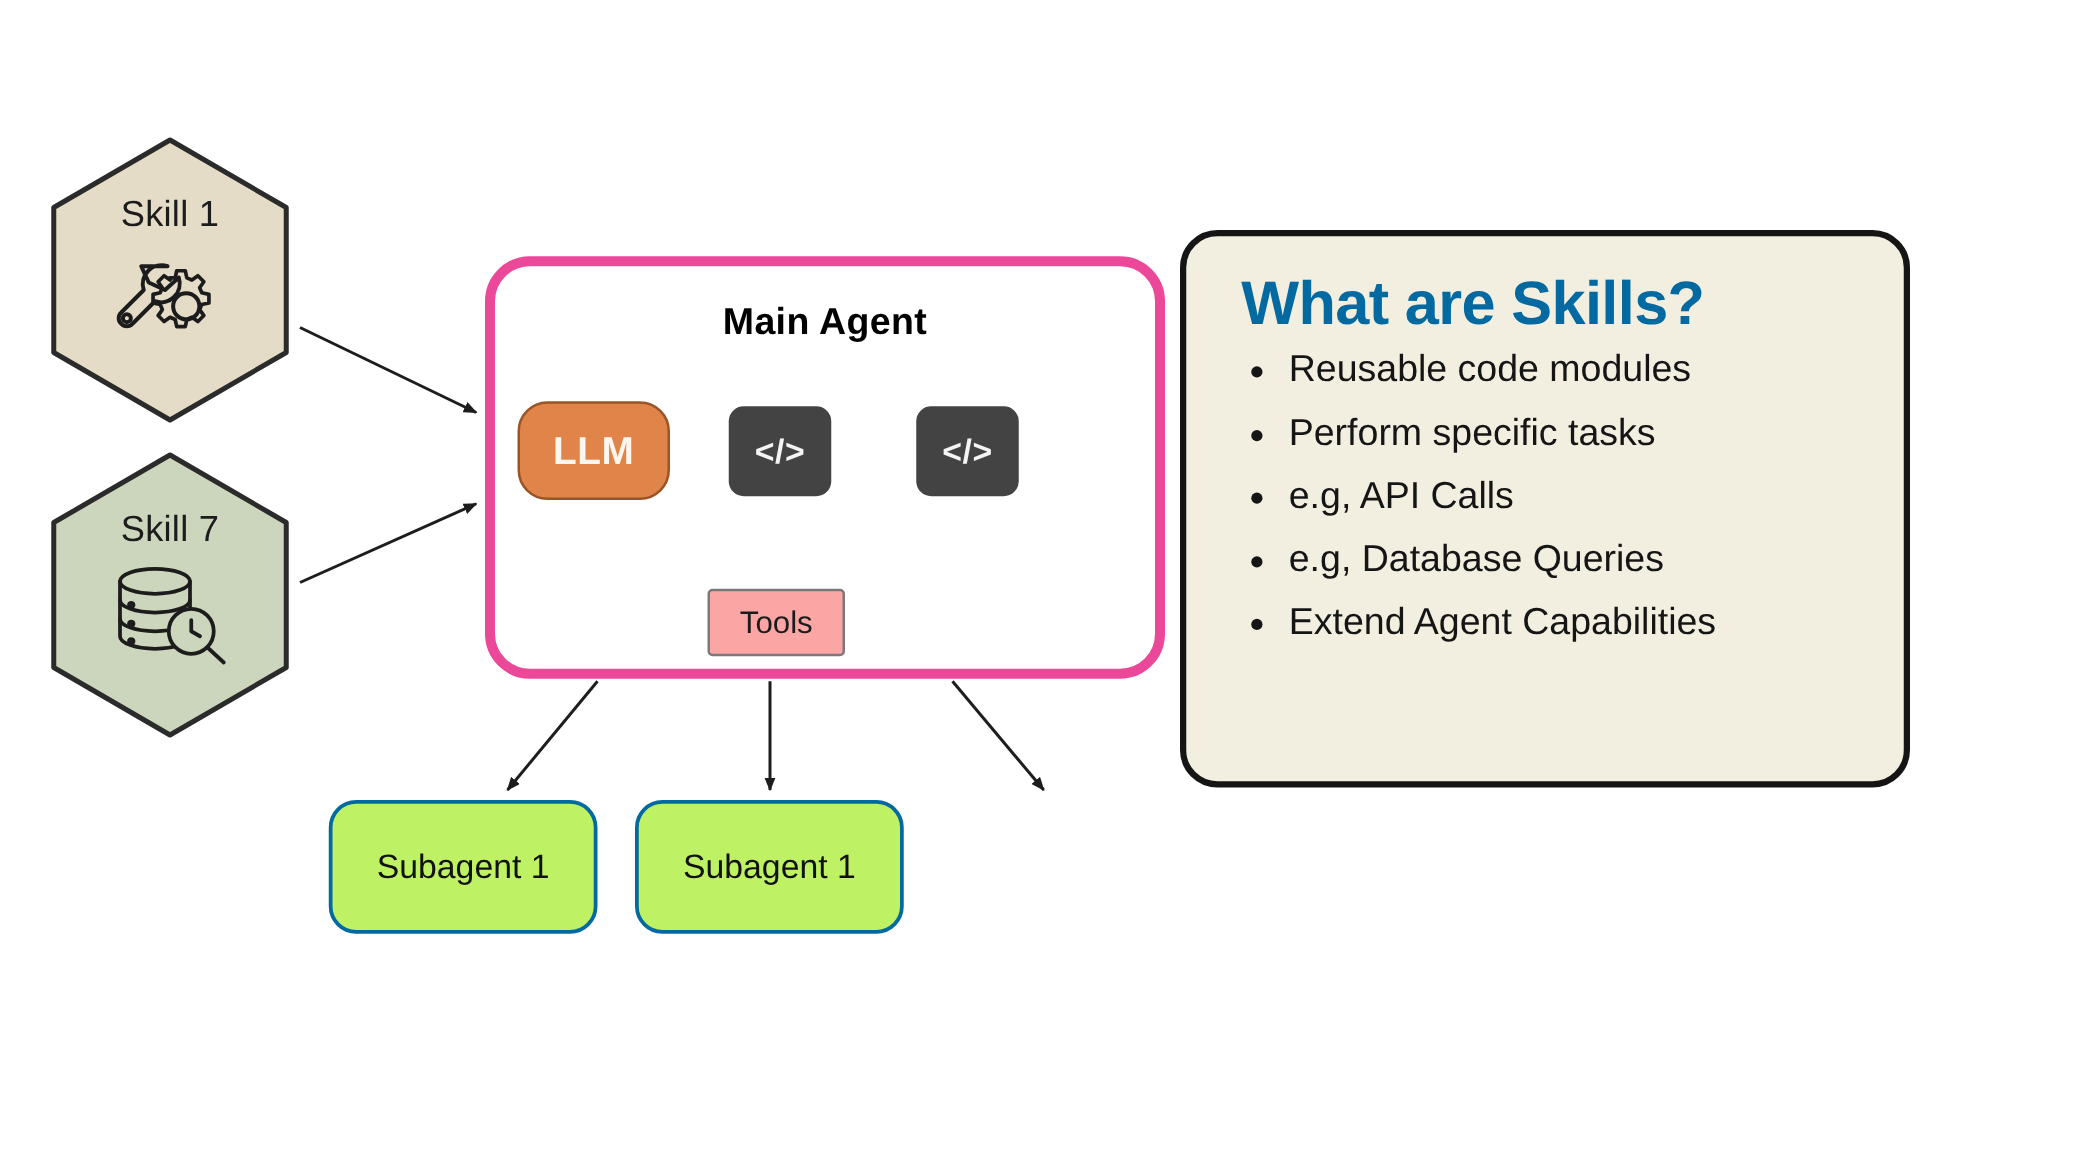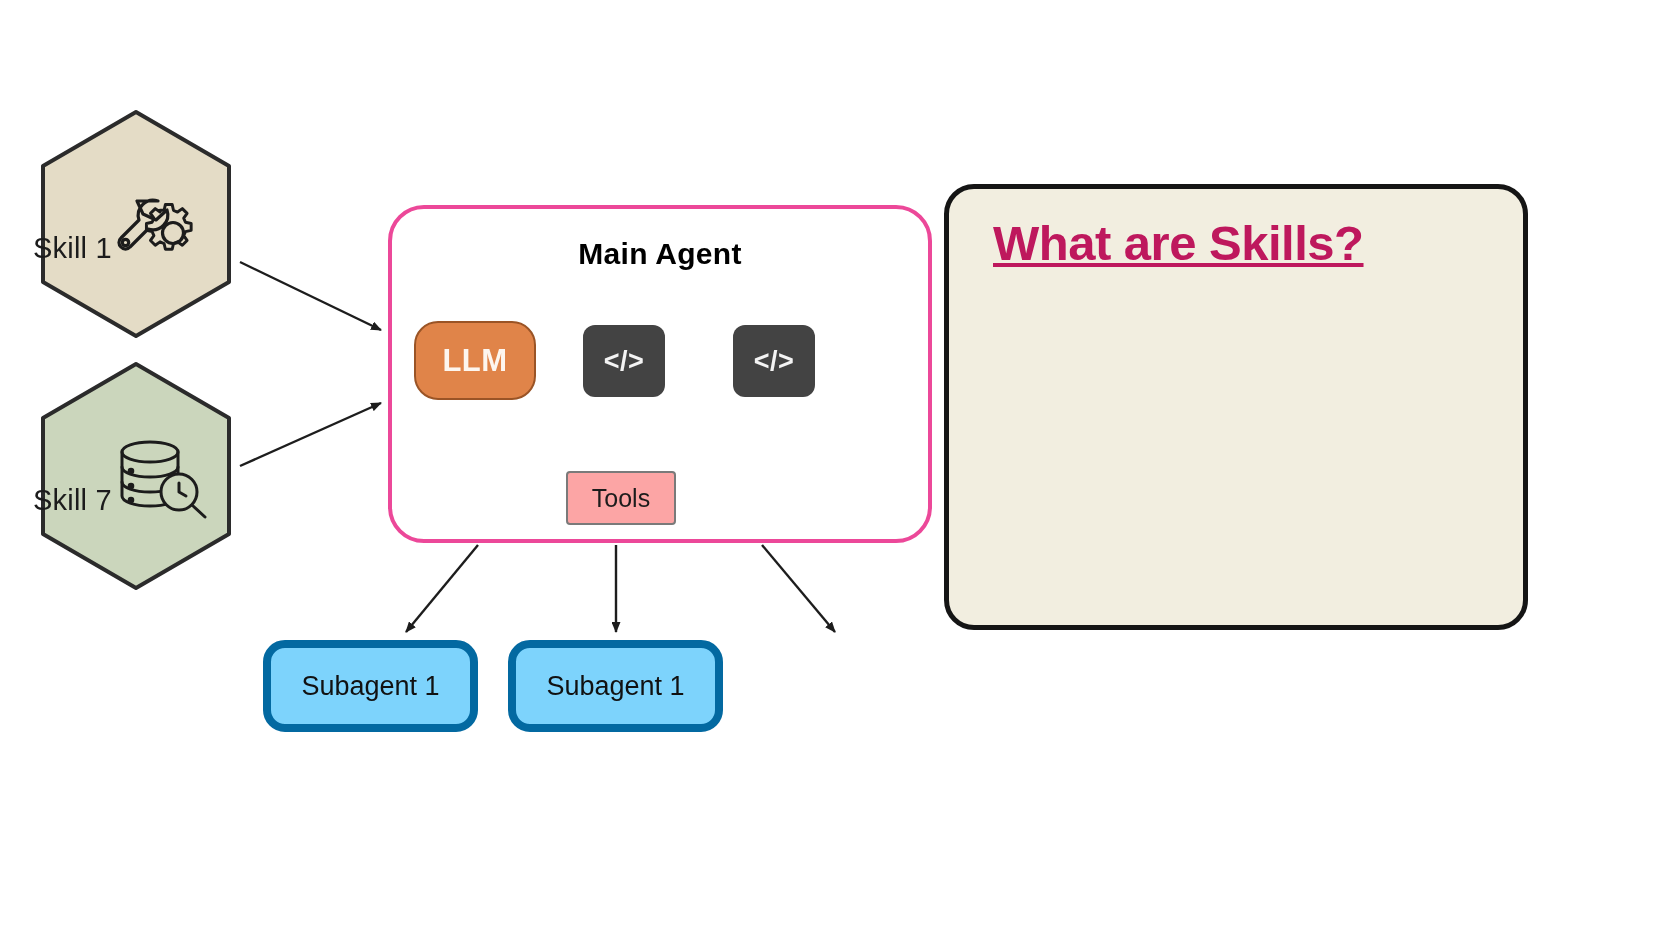--- a/index.html
+++ b/index.html
@@ -24,21 +24,21 @@
     height: 934px;
     pointer-events: none;
   }
 
   
   .hex {
     position: absolute;
     width: 206px;
     height: 232px;
     display: flex;
-    flex-direction: row;
+    flex-direction: column;
     align-items: center;
     justify-content: flex-start;
   }
   .hex .hex-shape {
     position: absolute;
     left: 0; top: 0;
     width: 206px;
     height: 232px;
   }
   .hex .hex-label {
@@ -57,21 +57,21 @@
   #skill1 { left: 33px;  top: 108px; }
   #skill2 { left: 33px;  top: 360px; }
 
   
   #main-agent {
     position: absolute;
     left: 388px;
     top: 205px;
     width: 544px;
     height: 338px;
-    border: 4px solid #ec4899;
+    border: 8px solid #ec4899;
     border-radius: 36px;
     background: #ffffff;
     box-sizing: border-box;
   }
   #main-agent-title {
     position: absolute;
     left: 0;
     right: 0;
     top: 28px;
     text-align: center;
@@ -138,23 +138,23 @@
   #tools-box span {
     font-size: 25px;
     color: #1c1c1c;
   }
 
   
   .subagent {
     position: absolute;
     top: 640px;
     width: 215px;
-    height: 92px;
-    background: #7dd3fc;
-    border: 8px solid #0369a1;
+    height: 107px;
+    background: #bef264;
+    border: 3px solid #0369a1;
     border-radius: 22px;
     display: flex;
     align-items: center;
     justify-content: center;
     box-sizing: border-box;
   }
   .subagent span {
     font-size: 27px;
     color: #111111;
   }
@@ -171,24 +171,23 @@
     height: 446px;
     background: #f2eee0;
     border: 5px solid #151515;
     border-radius: 30px;
     box-sizing: border-box;
     padding: 26px 34px 20px 40px;
   }
   #info-title {
     font-size: 49px;
     font-weight: bold;
-    color: #be185d;
+    color: #0369a1;
     letter-spacing: -0.5px;
     margin: 0 0 8px 4px;
-    text-decoration: underline;
   }
   #info-list {
     list-style: none;
     margin: 0;
     padding: 0;
   }
   #info-list li {
     position: relative;
     font-size: 30px;
     color: #151515;
@@ -316,15 +315,22 @@
 
   <div class="subagent" id="subagent-1">
     <span>Subagent 1</span>
   </div>
   <div class="subagent" id="subagent-2">
     <span>Subagent 1</span>
   </div>
 
   <div id="info-panel">
     <div id="info-title">What are Skills?</div>
+    <ul id="info-list">
+      <li>Reusable code modules</li>
+      <li>Perform specific tasks</li>
+      <li>e.g, API Calls</li>
+      <li>e.g, Database Queries</li>
+      <li>Extend Agent Capabilities</li>
+    </ul>
   </div>
 
 </div>
 
 </body></html>

